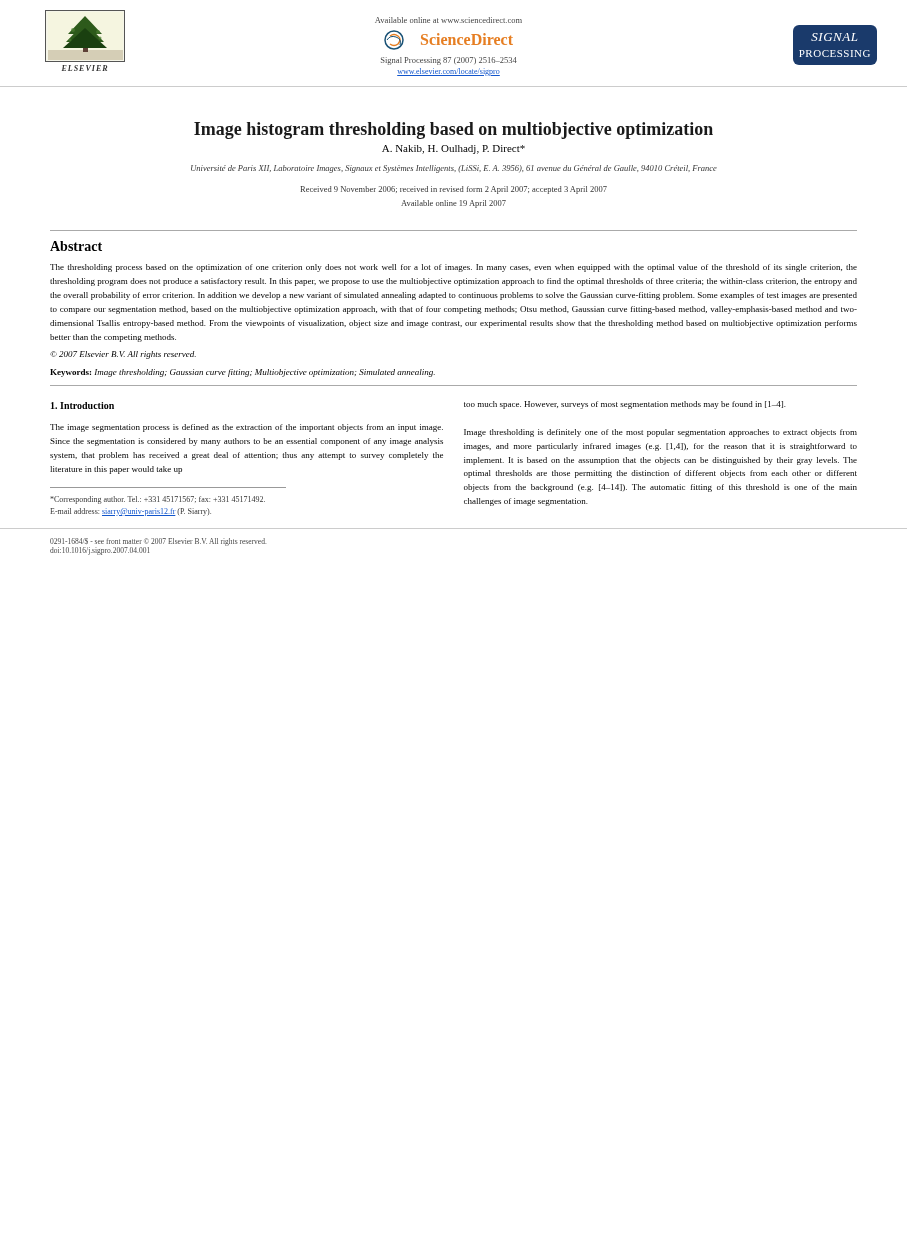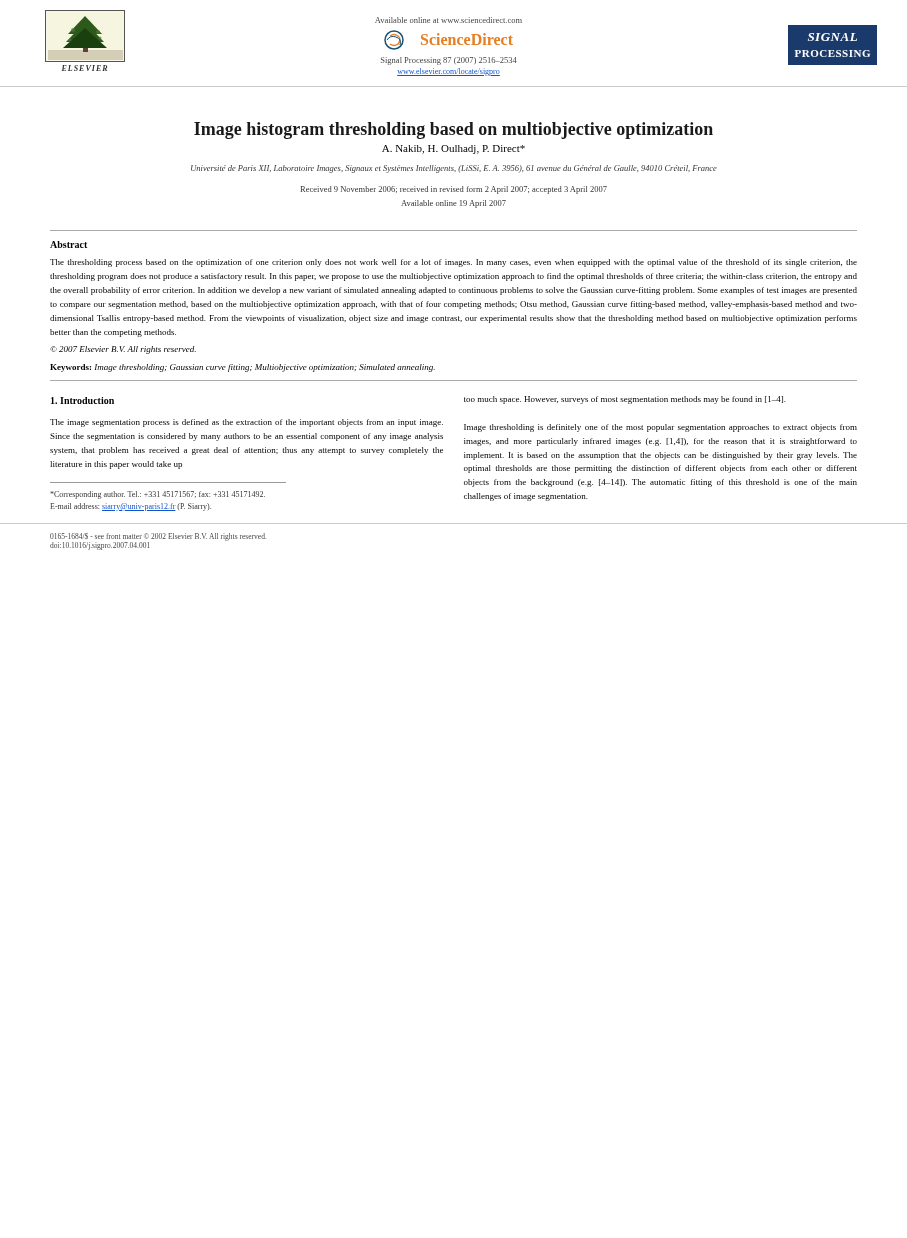--- a/index.html
+++ b/index.html
@@ -109,24 +109,25 @@
       display: flex;
       flex-direction: column;
       align-items: flex-end;
     }
 
     .signal-processing-logo {
       background: #1a3a6b;
       color: #fff;
       padding: 4px 6px;
       font-size: 11px;
-      font-weight: bold;
+      font-weight: normal;
       letter-spacing: 0.5px;
       line-height: 1.3;
       text-align: center;
+      border-radius: 6px;
     }
 
     .signal-processing-logo .signal {
       font-size: 13px;
       font-style: italic;
     }
 
     
     .main-content {
       padding: 10px 50px 10px 50px;
@@ -170,21 +171,21 @@
       border-top: 1px solid #aaa;
       margin: 8px 0;
     }
 
     
     .abstract-section {
       margin: 8px 0;
     }
 
     .abstract-title {
-      font-size: 10px;
+      font-size: 14px;
       font-weight: bold;
       margin-bottom: 6px;
     }
 
     .abstract-text {
       font-size: 9px;
       line-height: 1.55;
       text-align: justify;
     }
 
@@ -362,17 +363,17 @@
         <br>
         <p>
           <span>Image thresholding is definitely one of the most popular segmentation approaches to extract objects from images, and more particularly infrared images (e.g. [1,4]), for the reason that it is straightforward to implement. It is based on the assumption that the objects can be distinguished by their gray levels. The optimal thresholds are those permitting the distinction of different objects from each other or different objects from the background (e.g. [4–14]). The automatic fitting of this threshold is one of the main challenges of image segmentation.</span>
         </p>
       </div>
     </div>
 
   </div>
 
   <div class="page-footer">
-    <div>0165-1684/$ - see front matter © 2002 Elsevier B.V. All rights reserved.</div>
+    <div>0291-1684/$ - see front matter © 2007 Elsevier B.V. All rights reserved.</div>
     <div>doi:10.1016/j.sigpro.2007.04.001</div>
   </div>
 
 </div>
 
 </body></html>

